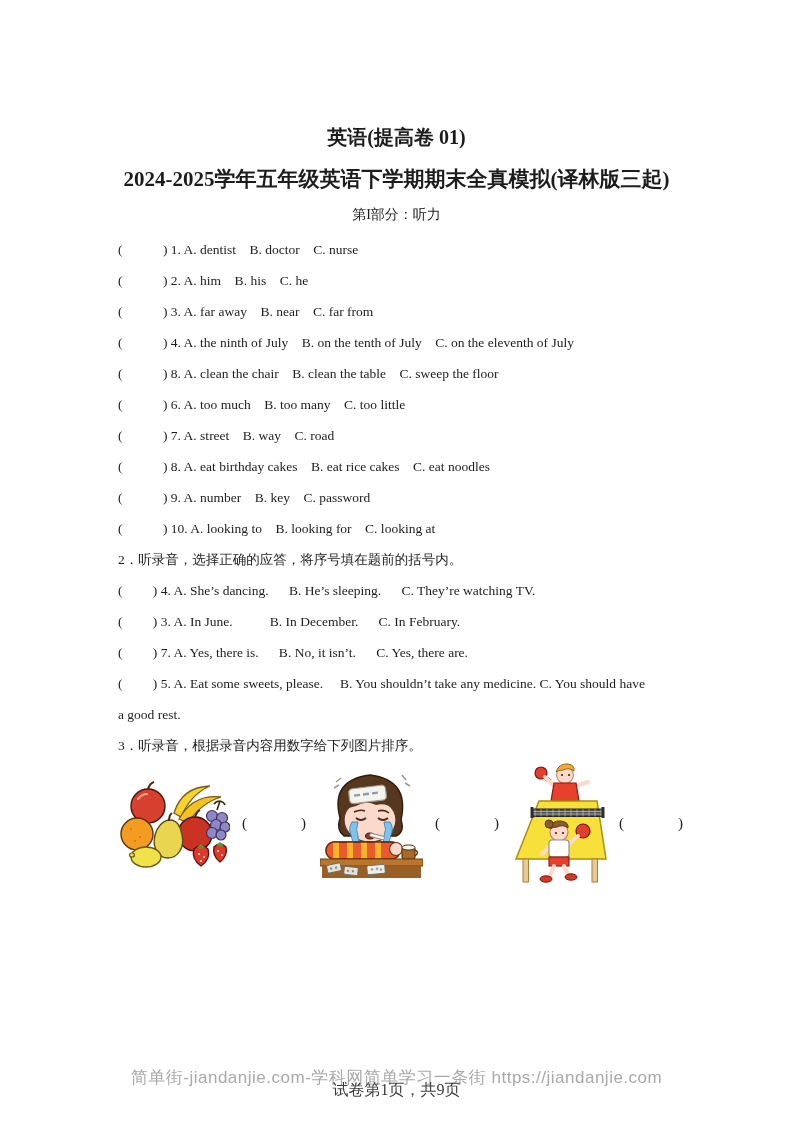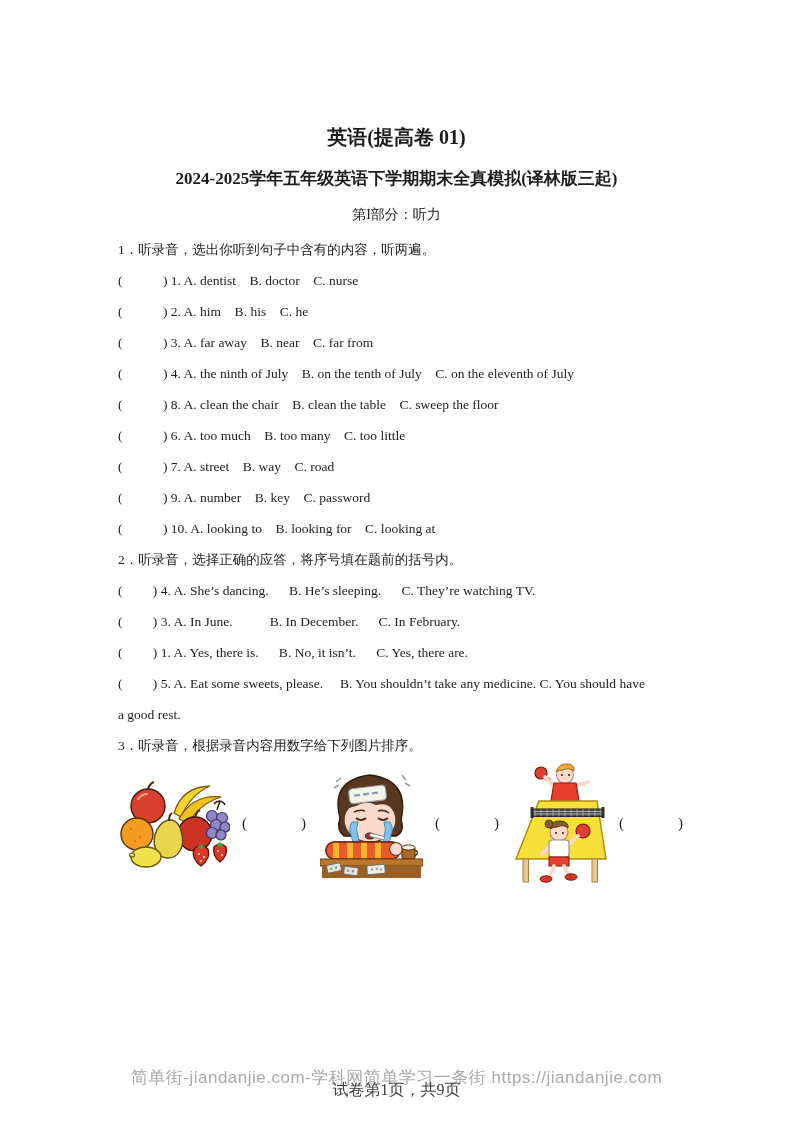--- a/index.html
+++ b/index.html
@@ -16,21 +16,21 @@
   }
   .title {
     padding-top: 116px;
     font-size: 20px;
     font-weight: bold;
     text-align: center;
     line-height: 26px;
   }
   .subtitle {
     margin-top: 14px;
-    font-size: 17px;
+    font-size: 21px;
     font-weight: bold;
     text-align: center;
     line-height: 30px;
   }
   .part-heading {
     margin-top: 9px;
     font-size: 14px;
     text-align: center;
     line-height: 24px;
     font-family: Liberation Serif, serif;
@@ -89,35 +89,35 @@
 </head>
 <body>
 
 <div class="page">
 
   <div class="title">英语(提高卷 01)</div>
   <div class="subtitle">2024-2025学年五年级英语下学期期末全真模拟(译林版三起)</div>
   <div class="part-heading">第I部分：听力</div>
 
   <div class="content">
-    <p class="line">1．听录音，选出你听到句子中含有的内容，听两遍。</p>
     <p class="line">(            ) 1. A. dentist    B. doctor    C. nurse</p>
     <p class="line">(            ) 2. A. him    B. his    C. he</p>
     <p class="line">(            ) 3. A. far away    B. near    C. far from</p>
     <p class="line">(            ) 4. A. the ninth of July    B. on the tenth of July    C. on the eleventh of July</p>
     <p class="line">(            ) 8. A. clean the chair    B. clean the table    C. sweep the floor</p>
     <p class="line">(            ) 6. A. too much    B. too many    C. too little</p>
     <p class="line">(            ) 7. A. street    B. way    C. road</p>
+    <p class="line">(            ) 8. A. eat birthday cakes    B. eat rice cakes    C. eat noodles</p>
     <p class="line">(            ) 9. A. number    B. key    C. password</p>
     <p class="line">(            ) 10. A. looking to    B. looking for    C. looking at</p>
 
     <p class="line">2．听录音，选择正确的应答，将序号填在题前的括号内。</p>
     <p class="line">(         ) 4. A. She’s dancing.      B. He’s sleeping.      C. They’re watching TV.</p>
     <p class="line">(         ) 3. A. In June.           B. In December.      C. In February.</p>
-    <p class="line">(         ) 1. A. Yes, there is.      B. No, it isn’t.      C. Yes, there are.</p>
+    <p class="line">(         ) 7. A. Yes, there is.      B. No, it isn’t.      C. Yes, there are.</p>
     <p class="line">(         ) 5. A. Eat some sweets, please.     B. You shouldn’t take any medicine. C. You should have</p>
     <p class="line">a good rest.</p>
 
     <p class="line">3．听录音，根据录音内容用数字给下列图片排序。</p>
 
     <div class="pics-row">
 
       <svg class="pic-svg" width="112" height="92" viewBox="0 0 112 92">
         <path d="M56,36 Q64,10 92,9 Q73,17 63,40 Z" fill="#f6d32d" stroke="#7a5a10" stroke-width="1.3"></path>
         <path d="M61,42 Q75,17 103,20 Q83,26 70,46 Z" fill="#f2c41f" stroke="#7a5a10" stroke-width="1.3"></path>

